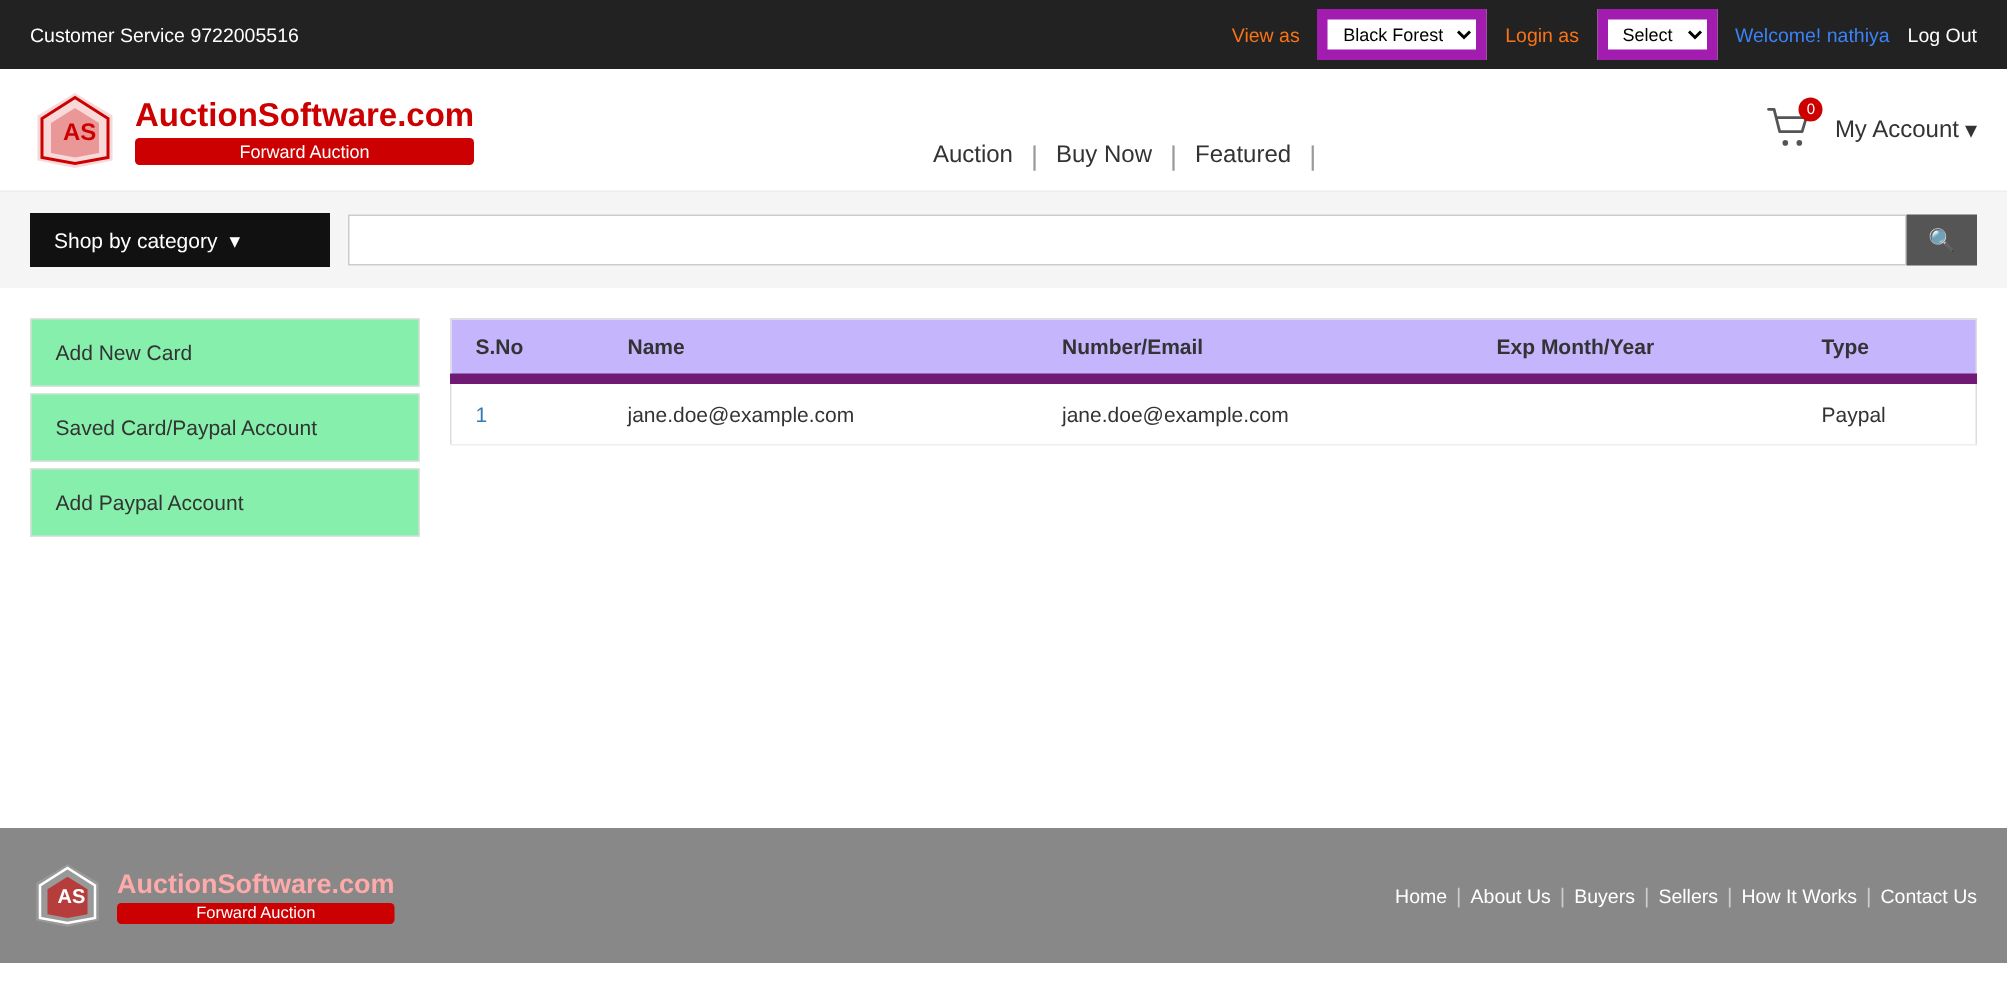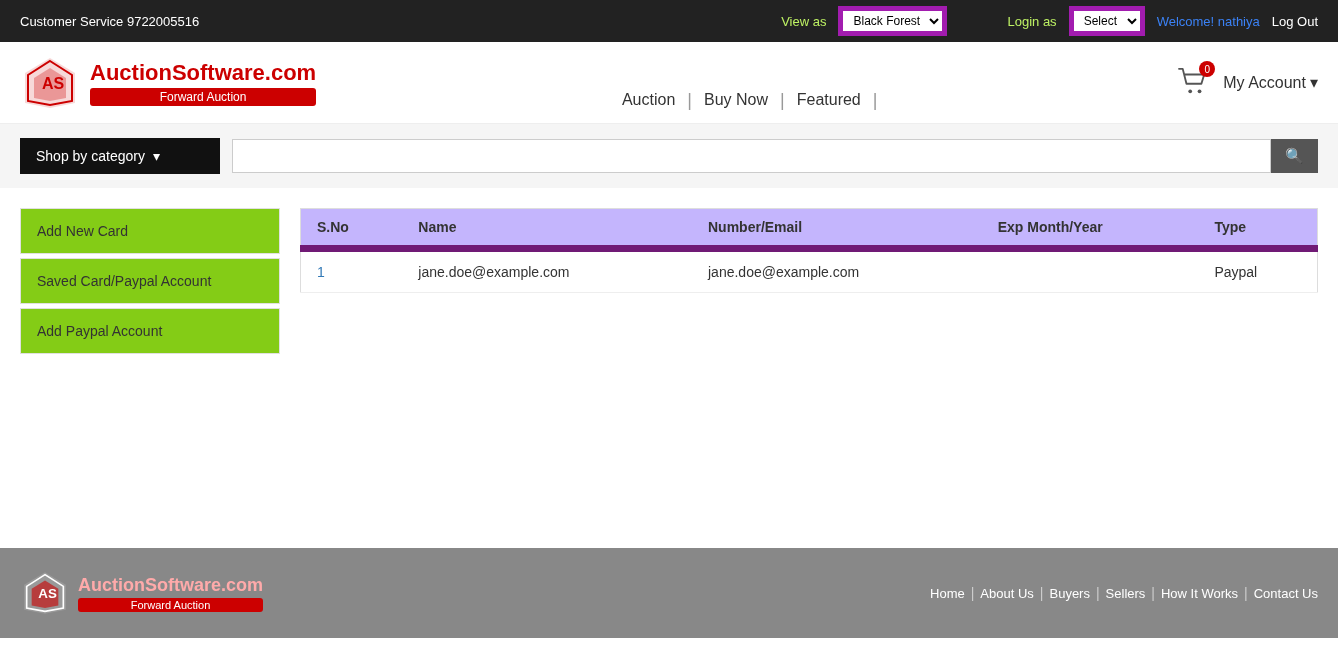--- a/index.html
+++ b/index.html
@@ -14,26 +14,26 @@
       align-items: center;
       justify-content: space-between;
       font-size: 13px;
     }
     .top-bar-left {}
     .top-bar-right {
       display: flex;
       align-items: center;
       gap: 12px;
     }
-    .top-bar-right label { color: #bef264; margin-left: 48px; }
+    .top-bar-right label { color: #f97316; }
     .top-bar-right select {
       padding: 2px 6px;
       font-size: 12px;
       background: #fff;
-      border: 5px solid #a21caf;
+      border: 7px solid #a21caf;
     }
     .top-bar-right .welcome { color: #3b82f6; }
     .top-bar-right .logout {
       color: #fff;
       text-decoration: none;
       cursor: pointer;
     }
 
     
     .header {
@@ -171,21 +171,21 @@
     }
 
     
     .sidebar {
       width: 260px;
       display: flex;
       flex-direction: column;
       gap: 4px;
     }
     .sidebar-item {
-      background: #84cc16;
+      background: #86efac;
       padding: 14px 16px;
       cursor: pointer;
       font-size: 14px;
       color: #333;
       border: 1px solid #e0e0e0;
     }
 
     
     .table-area {
       flex: 1;

